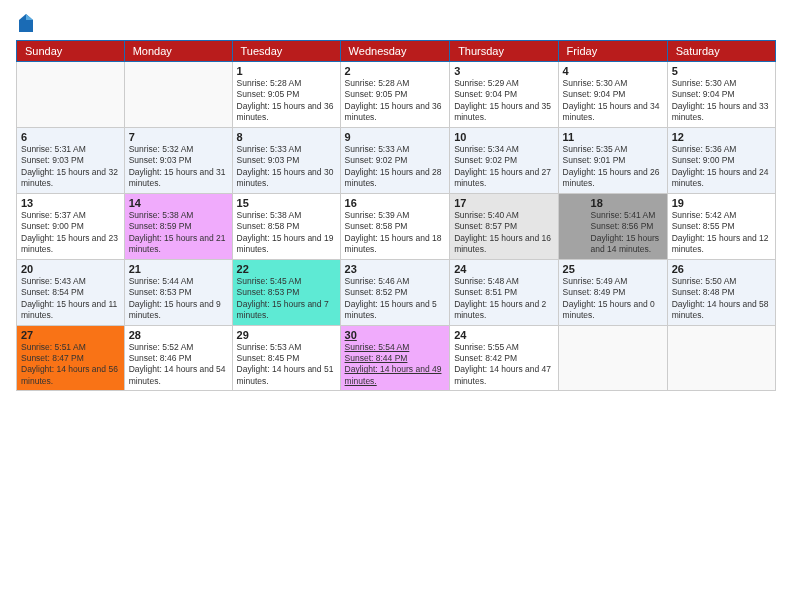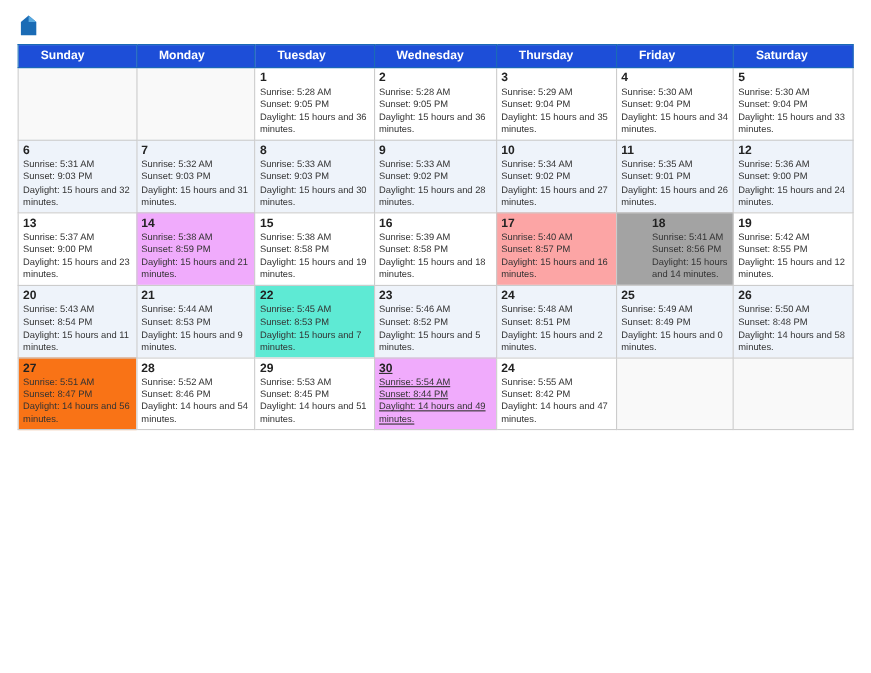--- a/index.html
+++ b/index.html
@@ -45,25 +45,25 @@
       font-size: 14px;
       color: #444;
       font-style: italic;
     }
     .calendar {
       width: 100%;
       border-collapse: collapse;
       border: 1px solid #ccc;
     }
     .calendar th {
-      background: #1d4ed8;
+      background: #b91c1c;
       color: #fff;
       font-size: 11px;
-      font-weight: bold;
-      padding: 4px 20px;
+      font-weight: normal;
+      padding: 4px 8px;
       text-align: left;
       border: 1px solid #1a6bb5;
     }
     .calendar td {
       vertical-align: top;
       border: 1px solid #ccc;
       padding: 3px 4px;
       width: 113px;
       min-height: 70px;
       background: #fff;
@@ -144,21 +144,21 @@
           <td style="background: rgb(238, 243, 250);"><span class="day-num">9</span><span class="day-detail">Sunrise: 5:33 AM<br>Sunset: 9:02 PM<br>Daylight: 15 hours and 28 minutes.</span></td>
           <td style="background: rgb(238, 243, 250);"><span class="day-num">10</span><span class="day-detail">Sunrise: 5:34 AM<br>Sunset: 9:02 PM<br>Daylight: 15 hours and 27 minutes.</span></td>
           <td style="background: rgb(238, 243, 250);"><span class="day-num">11</span><span class="day-detail">Sunrise: 5:35 AM<br>Sunset: 9:01 PM<br>Daylight: 15 hours and 26 minutes.</span></td>
           <td style="background: rgb(238, 243, 250);"><span class="day-num">12</span><span class="day-detail">Sunrise: 5:36 AM<br>Sunset: 9:00 PM<br>Daylight: 15 hours and 24 minutes.</span></td>
         </tr>
         <tr>
           <td style="background: rgb(255, 255, 255);"><span class="day-num">13</span><span class="day-detail">Sunrise: 5:37 AM<br>Sunset: 9:00 PM<br>Daylight: 15 hours and 23 minutes.</span></td>
           <td style="background: #f0abfc; margin-left: 26px;"><span class="day-num">14</span><span class="day-detail">Sunrise: 5:38 AM<br>Sunset: 8:59 PM<br>Daylight: 15 hours and 21 minutes.</span></td>
           <td style="background: rgb(255, 255, 255);"><span class="day-num">15</span><span class="day-detail">Sunrise: 5:38 AM<br>Sunset: 8:58 PM<br>Daylight: 15 hours and 19 minutes.</span></td>
           <td style="background: rgb(255, 255, 255);"><span class="day-num">16</span><span class="day-detail">Sunrise: 5:39 AM<br>Sunset: 8:58 PM<br>Daylight: 15 hours and 18 minutes.</span></td>
-          <td style="background: #fca5a5; margin-left: 24px;"><span class="day-num">17</span><span class="day-detail">Sunrise: 5:40 AM<br>Sunset: 8:57 PM<br>Daylight: 15 hours and 16 minutes.</span></td>
+          <td style="background: #e5e5e5; margin-left: 24px;"><span class="day-num">17</span><span class="day-detail">Sunrise: 5:40 AM<br>Sunset: 8:57 PM<br>Daylight: 15 hours and 16 minutes.</span></td>
           <td style="background: #a3a3a3; padding-left: 32px;"><span class="day-num">18</span><span class="day-detail">Sunrise: 5:41 AM<br>Sunset: 8:56 PM<br>Daylight: 15 hours and 14 minutes.</span></td>
           <td style="background: rgb(255, 255, 255);"><span class="day-num">19</span><span class="day-detail">Sunrise: 5:42 AM<br>Sunset: 8:55 PM<br>Daylight: 15 hours and 12 minutes.</span></td>
         </tr>
         <tr>
           <td style="background: rgb(238, 243, 250);"><span class="day-num">20</span><span class="day-detail">Sunrise: 5:43 AM<br>Sunset: 8:54 PM<br>Daylight: 15 hours and 11 minutes.</span></td>
           <td style="background: rgb(238, 243, 250);"><span class="day-num">21</span><span class="day-detail">Sunrise: 5:44 AM<br>Sunset: 8:53 PM<br>Daylight: 15 hours and 9 minutes.</span></td>
           <td style="background: #5eead4;"><span class="day-num">22</span><span class="day-detail">Sunrise: 5:45 AM<br>Sunset: 8:53 PM<br>Daylight: 15 hours and 7 minutes.</span></td>
           <td style="background: rgb(238, 243, 250);"><span class="day-num">23</span><span class="day-detail">Sunrise: 5:46 AM<br>Sunset: 8:52 PM<br>Daylight: 15 hours and 5 minutes.</span></td>
           <td style="background: rgb(238, 243, 250);"><span class="day-num">24</span><span class="day-detail">Sunrise: 5:48 AM<br>Sunset: 8:51 PM<br>Daylight: 15 hours and 2 minutes.</span></td>
           <td style="background: rgb(238, 243, 250);"><span class="day-num">25</span><span class="day-detail">Sunrise: 5:49 AM<br>Sunset: 8:49 PM<br>Daylight: 15 hours and 0 minutes.</span></td>

